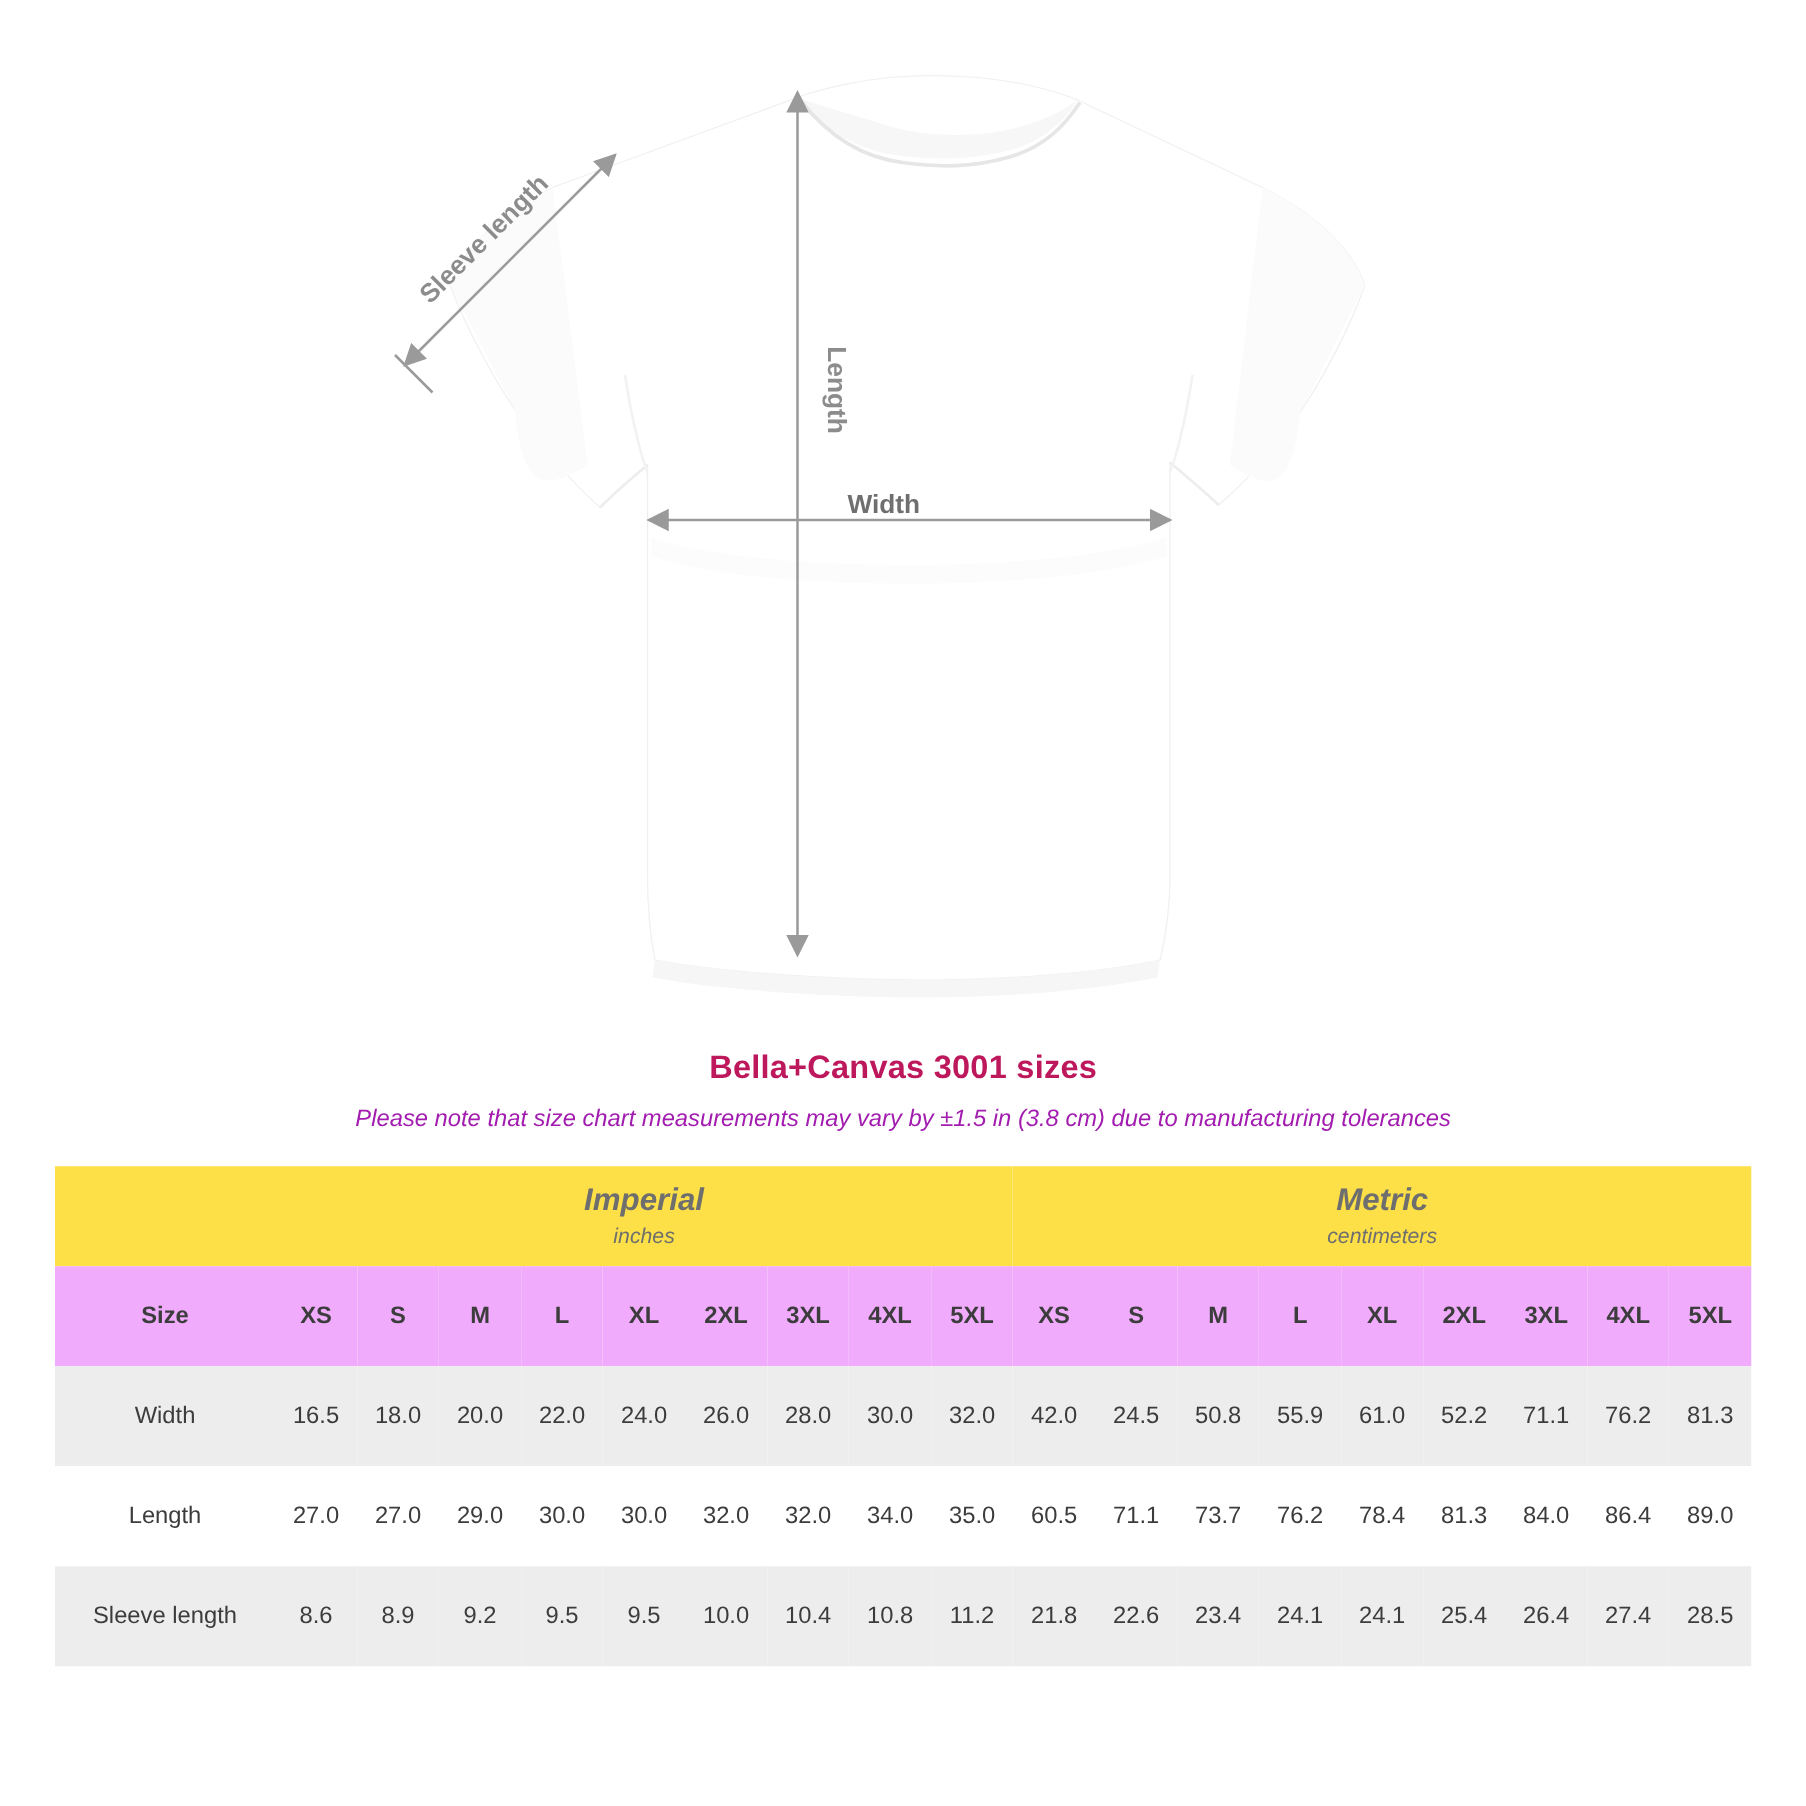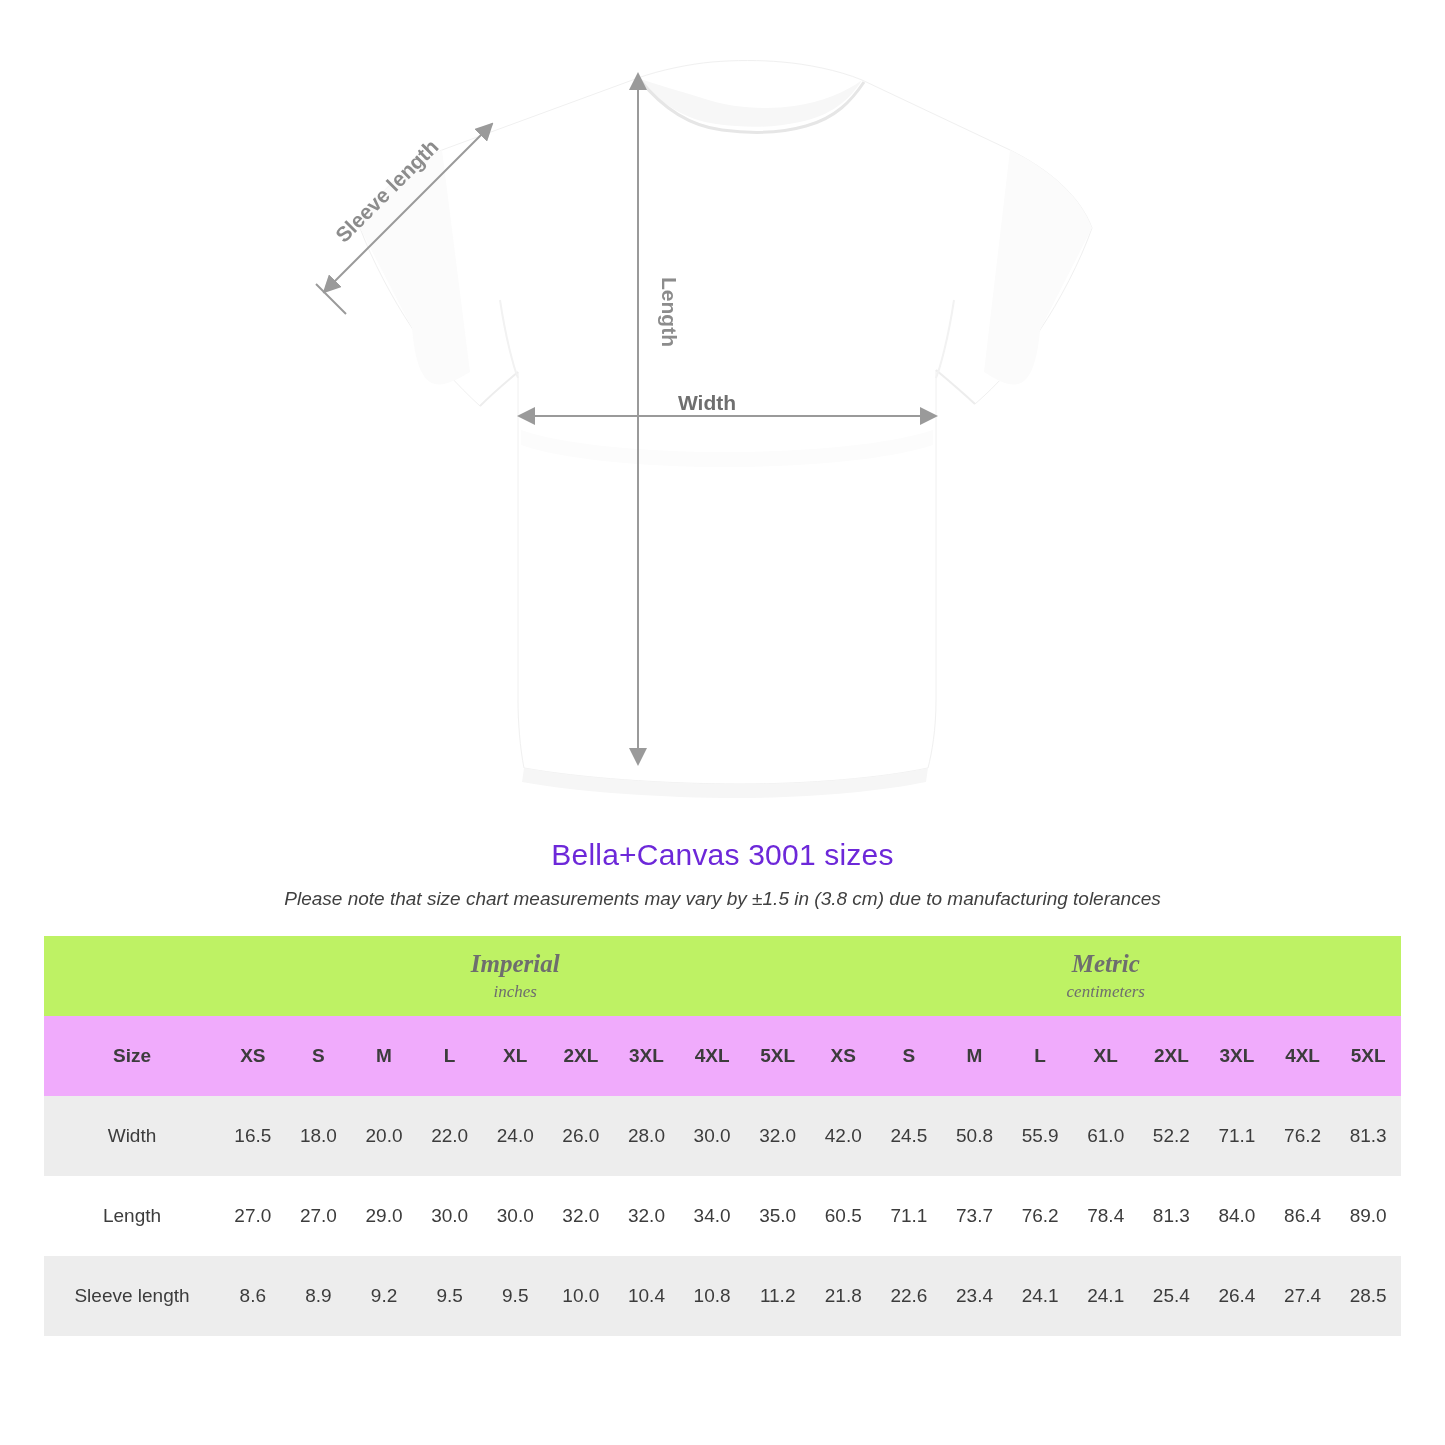--- a/index.html
+++ b/index.html
@@ -30,29 +30,29 @@
   .illustration svg {
     display: block;
   }
 
   
   .title-block {
     text-align: center;
     margin-top: 8px;
   }
   .chart-title {
-    font-size: 30px;
-    font-weight: normal;
-    color: #6d28d9;
+    font-size: 26px;
+    font-weight: bold;
+    color: #be185d;
     letter-spacing: 0.2px;
   }
   .chart-note {
     font-size: 19px;
     font-style: italic;
-    color: #404040;
+    color: #a21caf;
     margin-top: 16px;
   }
 
   
   .table-wrap {
     margin: 26px 44px 0 44px;
   }
   table.size-table {
     width: 100%;
     border-collapse: collapse;
@@ -63,23 +63,22 @@
     text-align: center;
     vertical-align: middle;
     font-size: 19px;
     color: #3c3c3c;
     font-weight: normal;
     padding: 0;
     height: 80px;
     border: 0;
   }
   .unit-head {
-    background: #bef264;
+    background: #fde047;
     height: 112px;
-    font-family: Liberation Serif, serif;
   }
   .unit-head .unit-name {
     font-size: 25px;
     font-style: italic;
     font-weight: bold;
     color: #6e6e6e;
     line-height: 1.1;
   }
   .unit-head .unit-sub {
     font-size: 17px;

